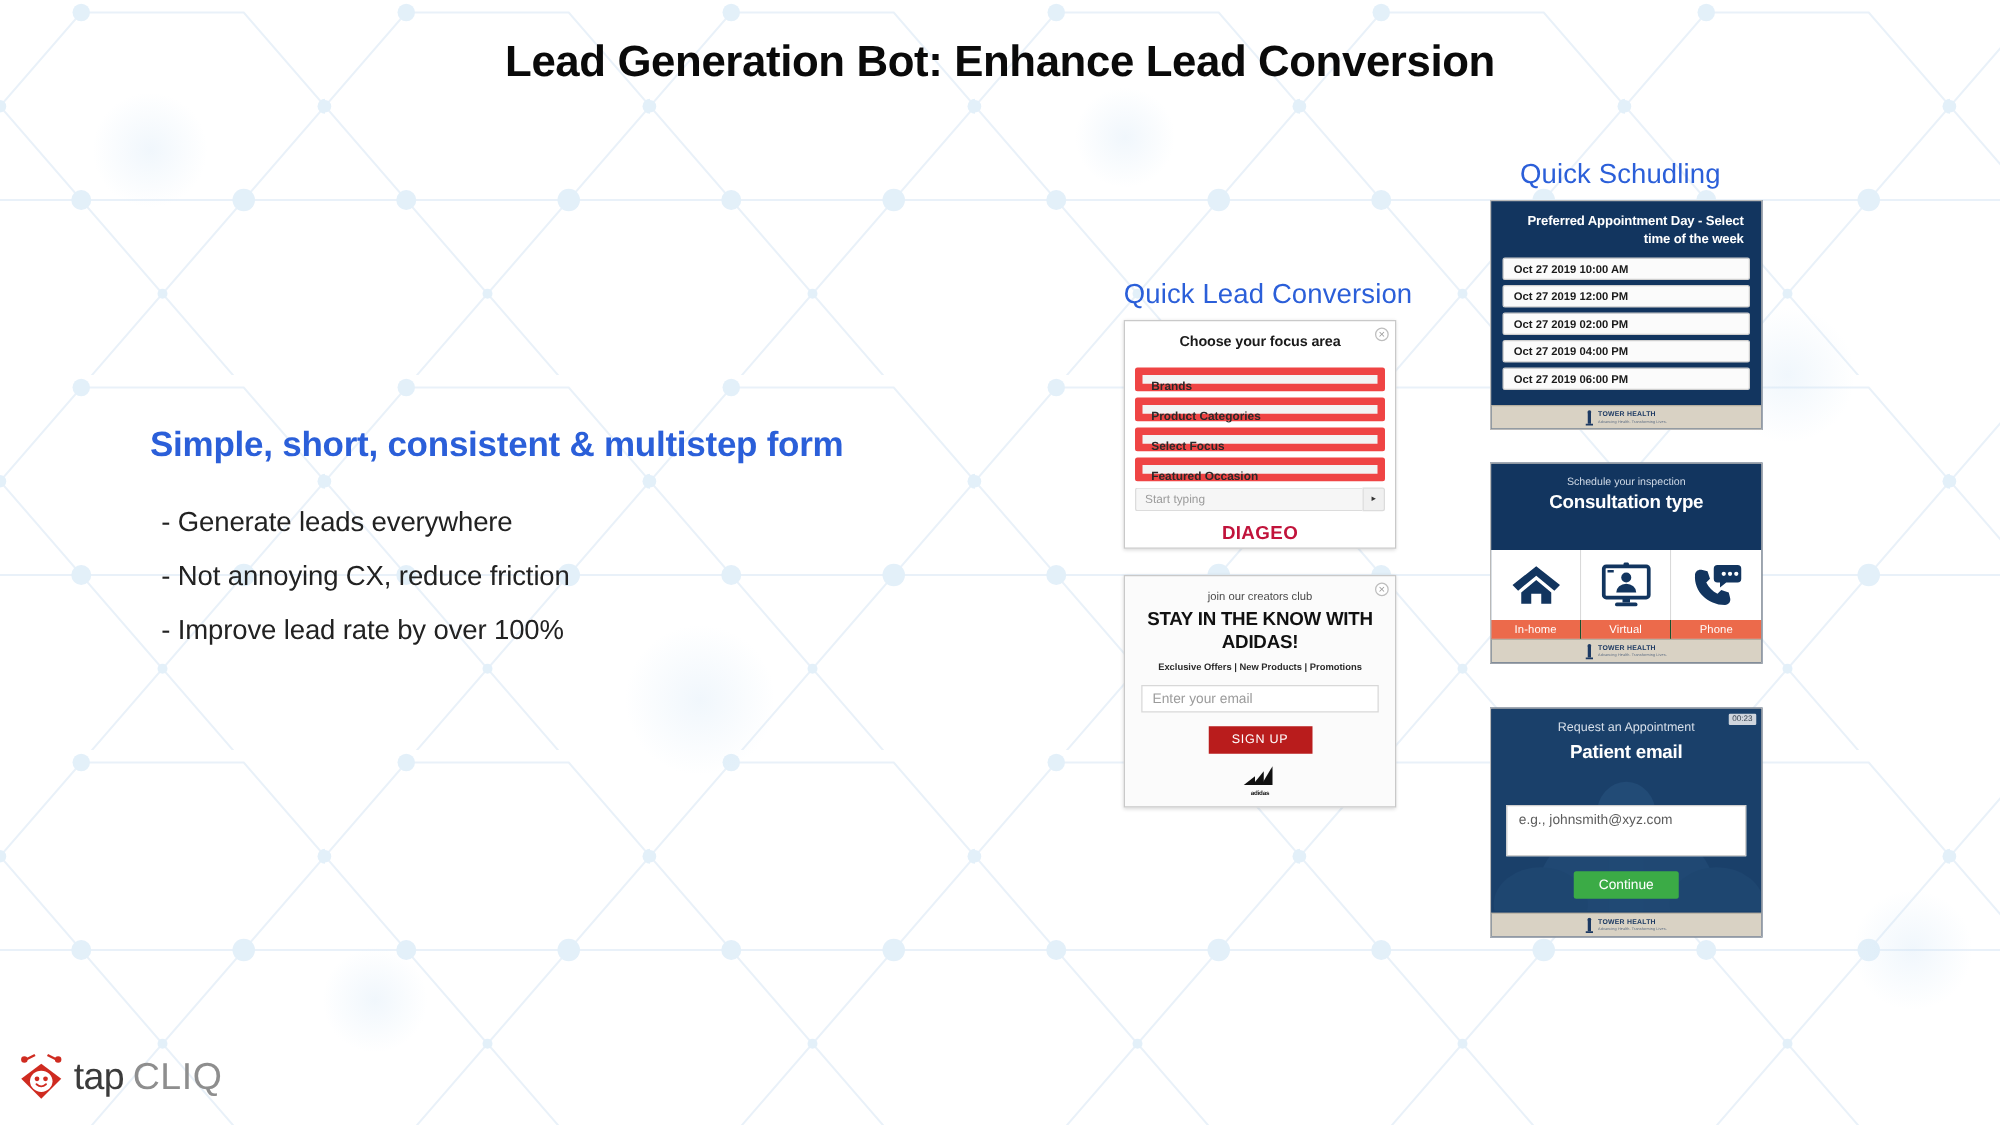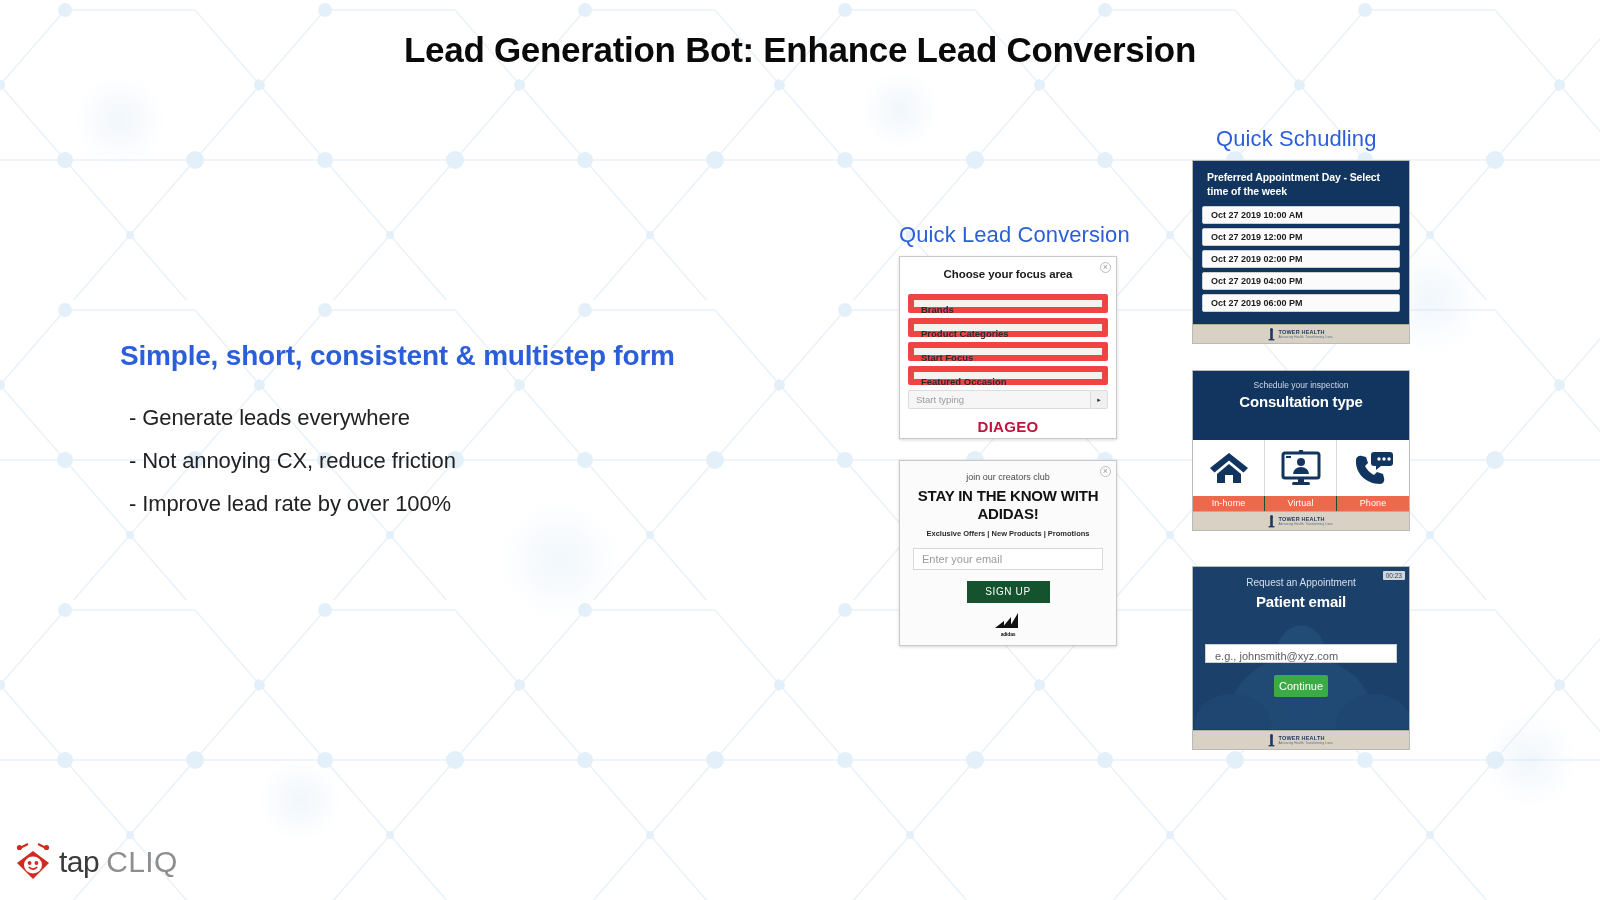--- a/index.html
+++ b/index.html
@@ -188,21 +188,21 @@
     background: #fff;
     border: 1px solid #d8d8d8;
     padding-left: 8px;
     font-size: 11px;
     color: #9b9b9b;
   }
   #adidas-signup {
     display: block;
     margin: 11px auto 0 auto;
     width: 83px; height: 22px;
-    background: #14532d;
+    background: #b91c1c;
     color: #fff;
     font-size: 10px;
     letter-spacing: 0.6px;
     text-align: center;
     line-height: 22px;
     border: none;
     font-family: inherit;
   }
   #adidas-logo-wrap {
     text-align: center;
@@ -244,21 +244,21 @@
   }
   .th-footer-sub {
     font-size: 3px;
     color: #5a6b82;
     letter-spacing: 0.1px;
   }
 
   
   #card-appt { left: 1192px; top: 160px; }
   #appt-header {
-    text-align: left;
+    text-align: right;
     color: #fff;
     font-size: 10.5px;
     font-weight: bold;
     line-height: 14px;
     padding: 9px 14px 8px 14px;
     letter-spacing: -0.1px;
   }
   #appt-list { padding: 0 9px 8px 9px; }
   .appt-slot {
     height: 18px;
@@ -342,33 +342,33 @@
     text-align: center;
     color: #fff;
     font-size: 15px;
     font-weight: bold;
     padding-top: 5px;
     letter-spacing: -0.2px;
   }
   #email-input {
     position: relative; z-index: 2;
     margin: 34px 12px 0 12px;
-    height: 19px;
+    height: 41px;
     line-height: 22px;
     background: #fff;
     border: 1px solid #cfcfcf;
     padding-left: 9px;
     font-size: 11px;
     color: #5c5c5c;
   }
   #email-continue {
     position: relative; z-index: 2;
     display: block;
     margin: 12px auto 0 auto;
-    width: 54px; height: 22px;
+    width: 84px; height: 22px;
     background: #3bab46;
     color: #fff;
     font-size: 11px;
     border: none;
     border-radius: 2px;
     font-family: inherit;
     text-align: center;
     line-height: 22px;
   }
 
@@ -434,21 +434,21 @@
 
   <div class="col-heading" id="heading-lead">Quick Lead Conversion</div>
   <div class="col-heading" id="heading-sched">Quick Schudling</div>
 
   <div class="card" id="card-diageo">
     <div class="close-dot">×</div>
     <div id="diageo-title">Choose your focus area</div>
     <div id="focus-list">
       <div class="focus-opt">Brands</div>
       <div class="focus-opt">Product Categories</div>
-      <div class="focus-opt">Start Focus</div>
+      <div class="focus-opt">Select Focus</div>
       <div class="focus-opt">Featured Occasion</div>
     </div>
     <div id="diageo-input-row">
       <div id="diageo-input">Start typing</div>
       <div id="diageo-send">▸</div>
     </div>
     <div id="diageo-logo">DIAGEO</div>
   </div>
 
   <div class="card" id="card-adidas">

